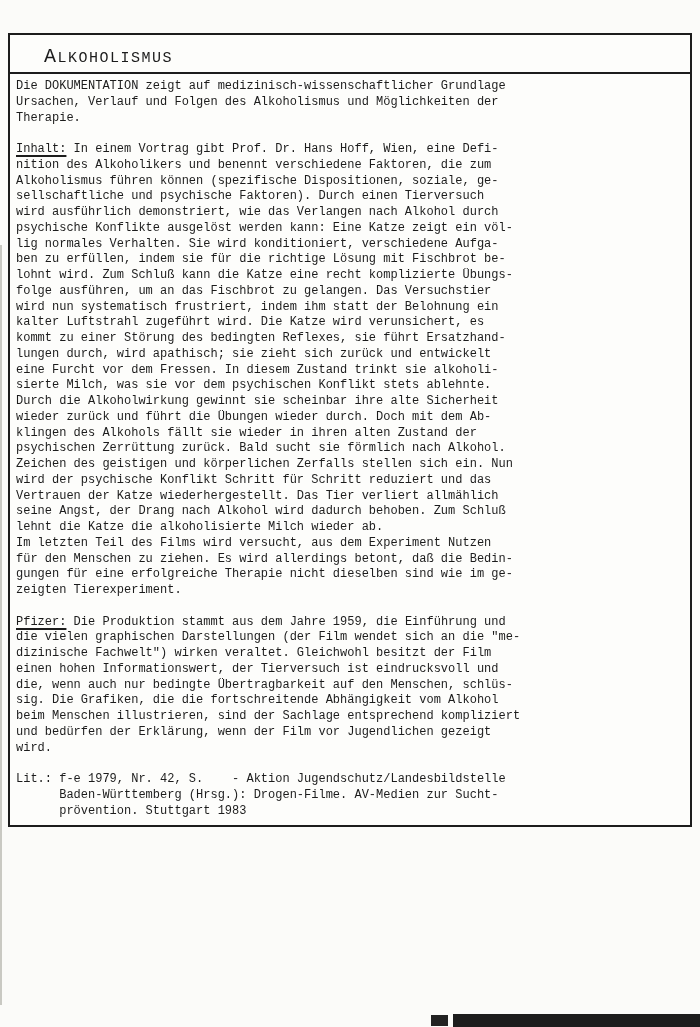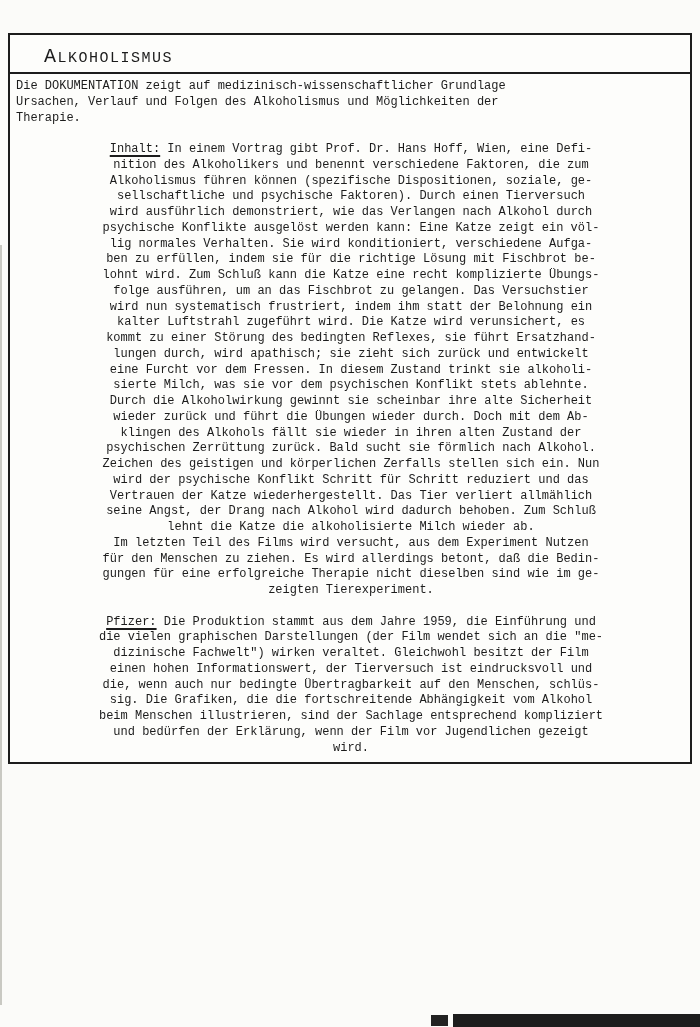--- a/index.html
+++ b/index.html
@@ -47,21 +47,21 @@
     border-top: 2px solid #1c1c1c;
     margin-top: 4px;
   }
 
   .bodytext {
     padding: 5px 4px 6px 6px;
     font-size: 16px;
     line-height: 15.75px;
   }
   .block { font-size: 12px; line-height: 15.75px; }
-  .gap { margin-top: 15.75px; text-align: center; }
+  .gap { margin-top: 15.75px; }
 
   .ul {
     text-decoration: underline;
     text-decoration-thickness: 1.5px;
     text-underline-offset: 3px;
   }
 
   
   .edge-smudge {
     position: absolute;
@@ -135,20 +135,23 @@
       <pre class="block gap"><span class="ul">Pfizer:</span><span> Die Produktion stammt aus dem Jahre 1959, die Einführung und
 die vielen graphischen Darstellungen (der Film wendet sich an die "me-
 dizinische Fachwelt") wirken veraltet. Gleichwohl besitzt der Film
 einen hohen Informationswert, der Tierversuch ist eindrucksvoll und
 die, wenn auch nur bedingte Übertragbarkeit auf den Menschen, schlüs-
 sig. Die Grafiken, die die fortschreitende Abhängigkeit vom Alkohol
 beim Menschen illustrieren, sind der Sachlage entsprechend kompliziert
 und bedürfen der Erklärung, wenn der Film vor Jugendlichen gezeigt
 wird.</span></pre>
 
+      <pre class="block gap">Lit.: f-e 1979, Nr. 42, S.    - Aktion Jugendschutz/Landesbildstelle
+      Baden-Württemberg (Hrsg.): Drogen-Filme. AV-Medien zur Sucht-
+      prövention. Stuttgart 1983</pre>
 
     </div>
 
   </div>
 
   <div class="artifact-sq"></div>
   <div class="artifact-bar"></div>
 
 </div>
 

